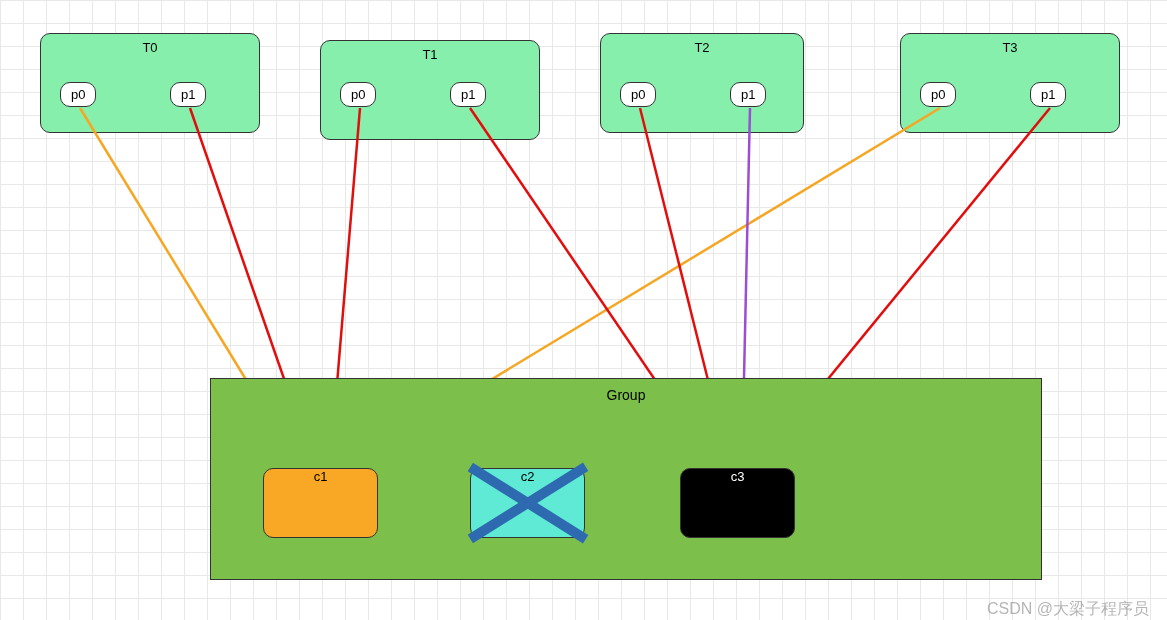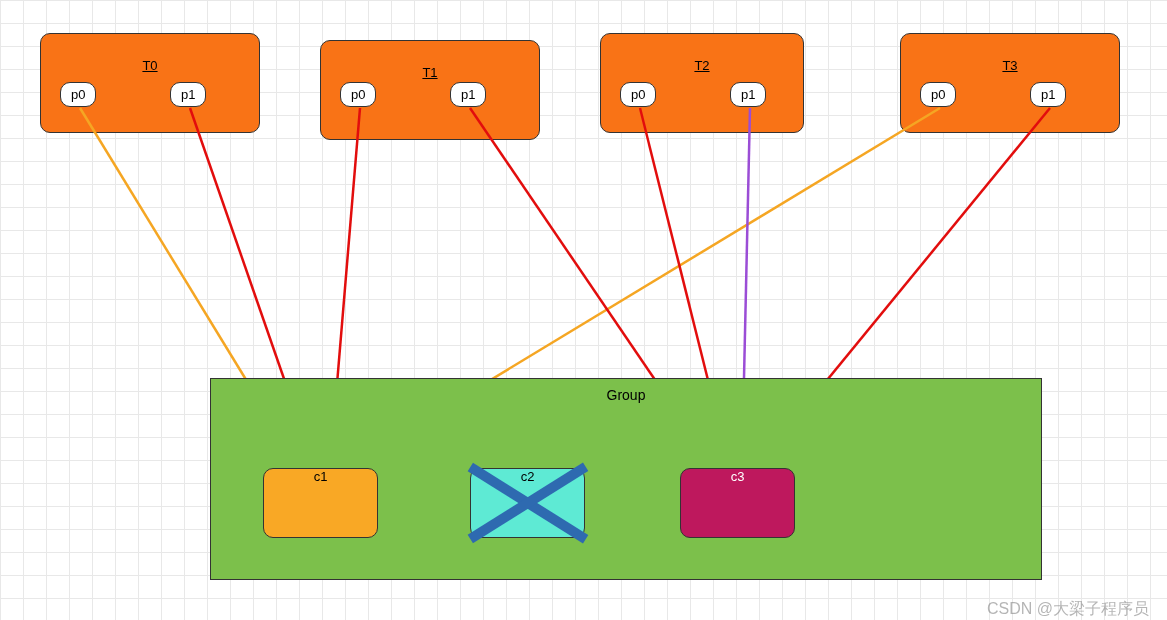--- a/index.html
+++ b/index.html
@@ -13,24 +13,23 @@
       background-image:
         linear-gradient(#e8e8e8 1px, transparent 1px),
         linear-gradient(90deg, #e8e8e8 1px, transparent 1px);
       background-size: 23px 23px;
       overflow: hidden;
     }
     .topic-box {
       position: absolute;
       border: 1px solid #333;
       border-radius: 10px;
-      background: #f97316;
+      background: #86efac;
       text-align: center;
-      padding-top: 24px;
-      text-decoration: underline;
+      padding-top: 6px;
     }
     .topic-label { font-size: 13px; }
     .partition {
       position: absolute;
       border: 1px solid #333;
       border-radius: 10px;
       background: #fff;
       padding: 4px 10px;
       font-size: 13px;
     }
@@ -48,21 +47,21 @@
       height: 70px;
       border: 1px solid #333;
       border-radius: 10px;
       display: flex;
       align-items: flex-start;
       justify-content: center;
       font-size: 13px;
     }
     .c1 { background-color: #f9a825; }
     .c2 { background-color: #5eead4; position: relative; }
-    .c3 { background-color: #be185d; color: #fff; }
+    .c3 { background-color: #000000; color: #fff; }
     .cross-line {
       position: absolute;
       width: 120%;
       height: 10px;
       background: #2e6ab0;
       top: 50%;
       left: -10%;
       transform-origin: center;
     }
     .cross-1 { transform: translateY(-50%) rotate(32deg); }

